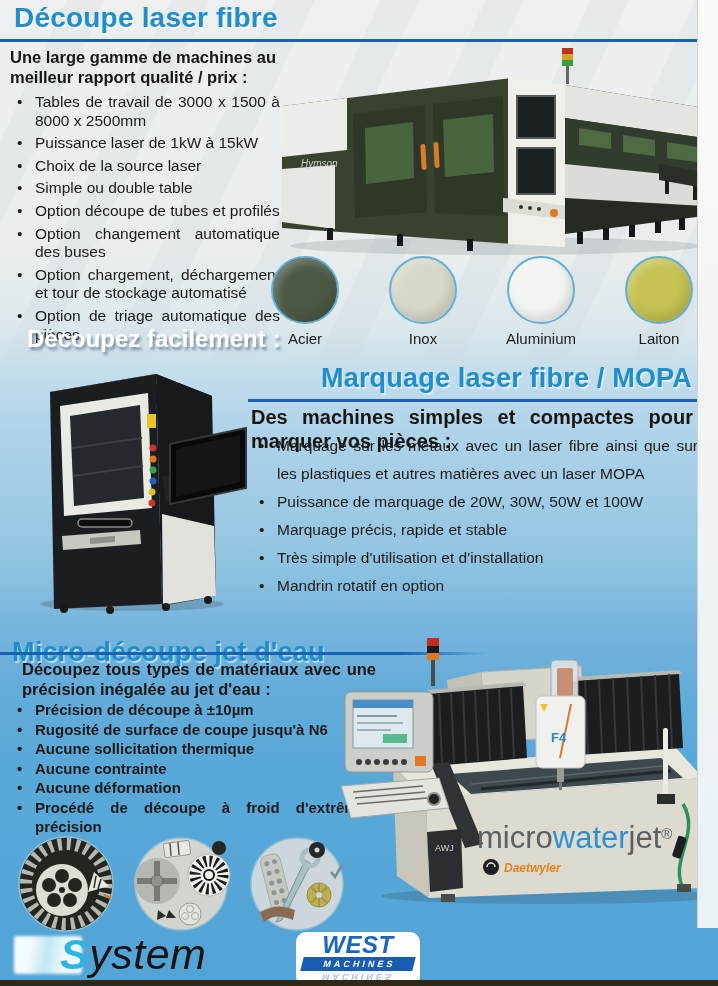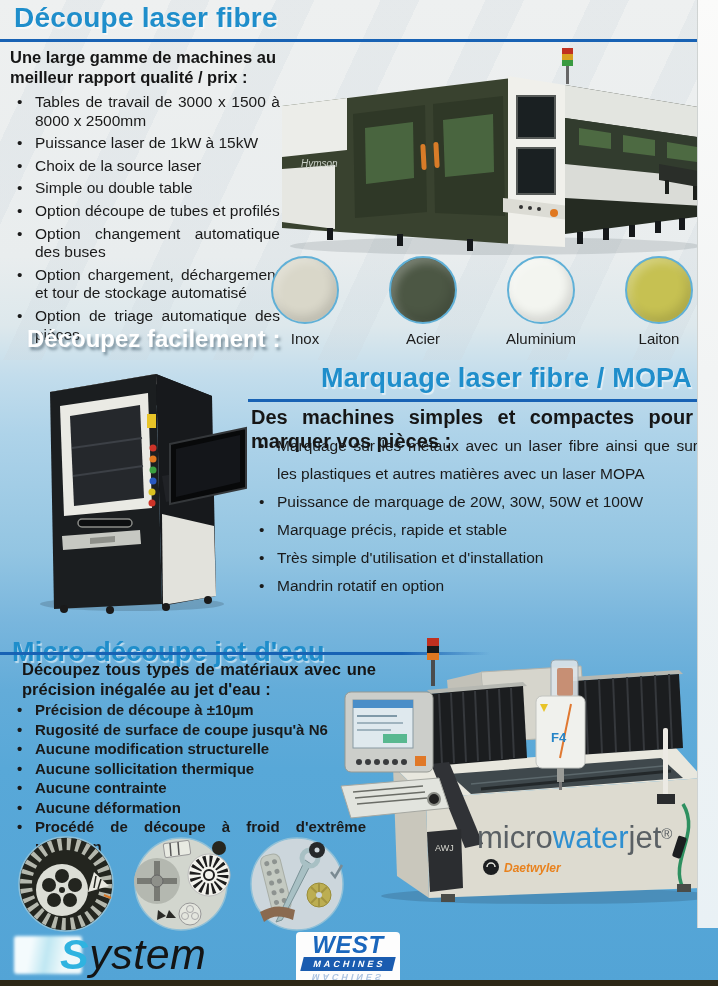--- a/index.html
+++ b/index.html
@@ -49,22 +49,22 @@
   #machine3{left:331px;top:636px;width:387px;height:274px;}
   #samples{left:14px;top:832px;width:332px;height:104px;position:absolute;}
 
   
   .system-blur{position:absolute;left:14px;top:936px;width:68px;height:38px;border-radius:3px;
     background:linear-gradient(100deg,#f4fbfd 25%,#bfe7f2 48%,#eef8fa 72%);filter:blur(1.5px);}
   .system-text{position:absolute;left:60px;top:930px;font-size:43px;font-style:italic;letter-spacing:0.5px;}
   .sys-s{color:#2fb3e0;font-weight:bold;}
   .sys-rest{color:#141414;}
 
-  .west-logo{position:absolute;left:296px;top:932px;width:104px;height:54px;background:#fdfdfd;
-    border-radius:4px;text-align:center;overflow:hidden;}
+  .west-logo{position:absolute;left:296px;top:932px;width:124px;height:54px;background:#fdfdfd;
+    border-radius:10px;text-align:center;overflow:hidden;}
   .west-word{color:#1a66bc;font-weight:bold;font-size:24px;line-height:24px;margin-top:1px;
     font-style:italic;letter-spacing:0.5px;}
   .west-banner{background:#1a5cb0;color:#ffffff;font-size:9px;font-weight:bold;letter-spacing:3px;
     transform:skewX(-14deg);margin:0 6px;padding:2px 0 2px 3px;}
   .west-reflection{color:#1a5cb0;font-size:9px;font-weight:bold;letter-spacing:3px;opacity:0.35;
     transform:scaleY(-1) skewX(14deg);margin-top:1px;}
 </style>
 </head>
 <body>
 
@@ -132,26 +132,26 @@
     <rect x="130" y="186" width="6" height="12" fill="#15181a"></rect>
     <rect x="200" y="191" width="6" height="12" fill="#15181a"></rect>
 
     <polygon points="392,116 437,124 437,140 392,132" fill="#2a2e29"></polygon>
     <rect x="398" y="132" width="4" height="14" fill="#1c201c"></rect>
     <rect x="426" y="138" width="4" height="14" fill="#1c201c"></rect>
   </svg>
 
   <div id="materials">
       <div class="mat">
+        <div class="mat-circle" style="background: rgb(76, 87, 68);"></div>
+        <div class="mat-label">Acier</div>
+      </div>
+      <div class="mat">
         <div class="mat-circle" style="background: rgb(217, 215, 201);"></div>
         <div class="mat-label">Inox</div>
-      </div>
-      <div class="mat">
-        <div class="mat-circle" style="background: rgb(76, 87, 68);"></div>
-        <div class="mat-label">Acier</div>
       </div>
       <div class="mat">
         <div class="mat-circle" style="background: rgb(243, 245, 240);"></div>
         <div class="mat-label">Aluminium</div>
       </div>
       <div class="mat">
         <div class="mat-circle" style="background: rgb(198, 193, 82);"></div>
         <div class="mat-label">Laiton</div>
       </div>
     </div>
@@ -198,21 +198,20 @@
       <li>Très simple d'utilisation et d'installation</li>
       <li>Mandrin rotatif en option</li>
     </ul>
 
   <div class="sec-title" style="left:12px;top:616px;font-size:27px;margin-top:21px;">Micro-découpe jet d'eau</div>
   <div class="rule" style="left:0;top:652px;width:490px;background:linear-gradient(90deg,#1862b4 82%,rgba(24,98,180,0));"></div>
   <div class="intro" style="left:10px;top:659px;width:354px;margin-left:12px;">Découpez tous types de matériaux avec une précision inégalée au jet d'eau :</div>
   <ul class="bullets" id="s3-bullets">
       <li>Précision de découpe à ±10µm</li>
       <li>Rugosité de surface de coupe jusqu'à N6</li>
-      <li>Aucune modification structurelle</li>
       <li>Aucune sollicitation thermique</li>
       <li>Aucune contrainte</li>
       <li>Aucune déformation</li>
       <li>Procédé de découpe à froid d'extrême précision</li>
     </ul>
 
   <svg class="machine" id="machine3" viewBox="0 0 387 274">
     <ellipse cx="218" cy="260" rx="168" ry="8" fill="rgba(30,50,70,0.2)"></ellipse>
 
     <rect x="100" y="24" width="4" height="26" fill="#4a4c4e"></rect>

